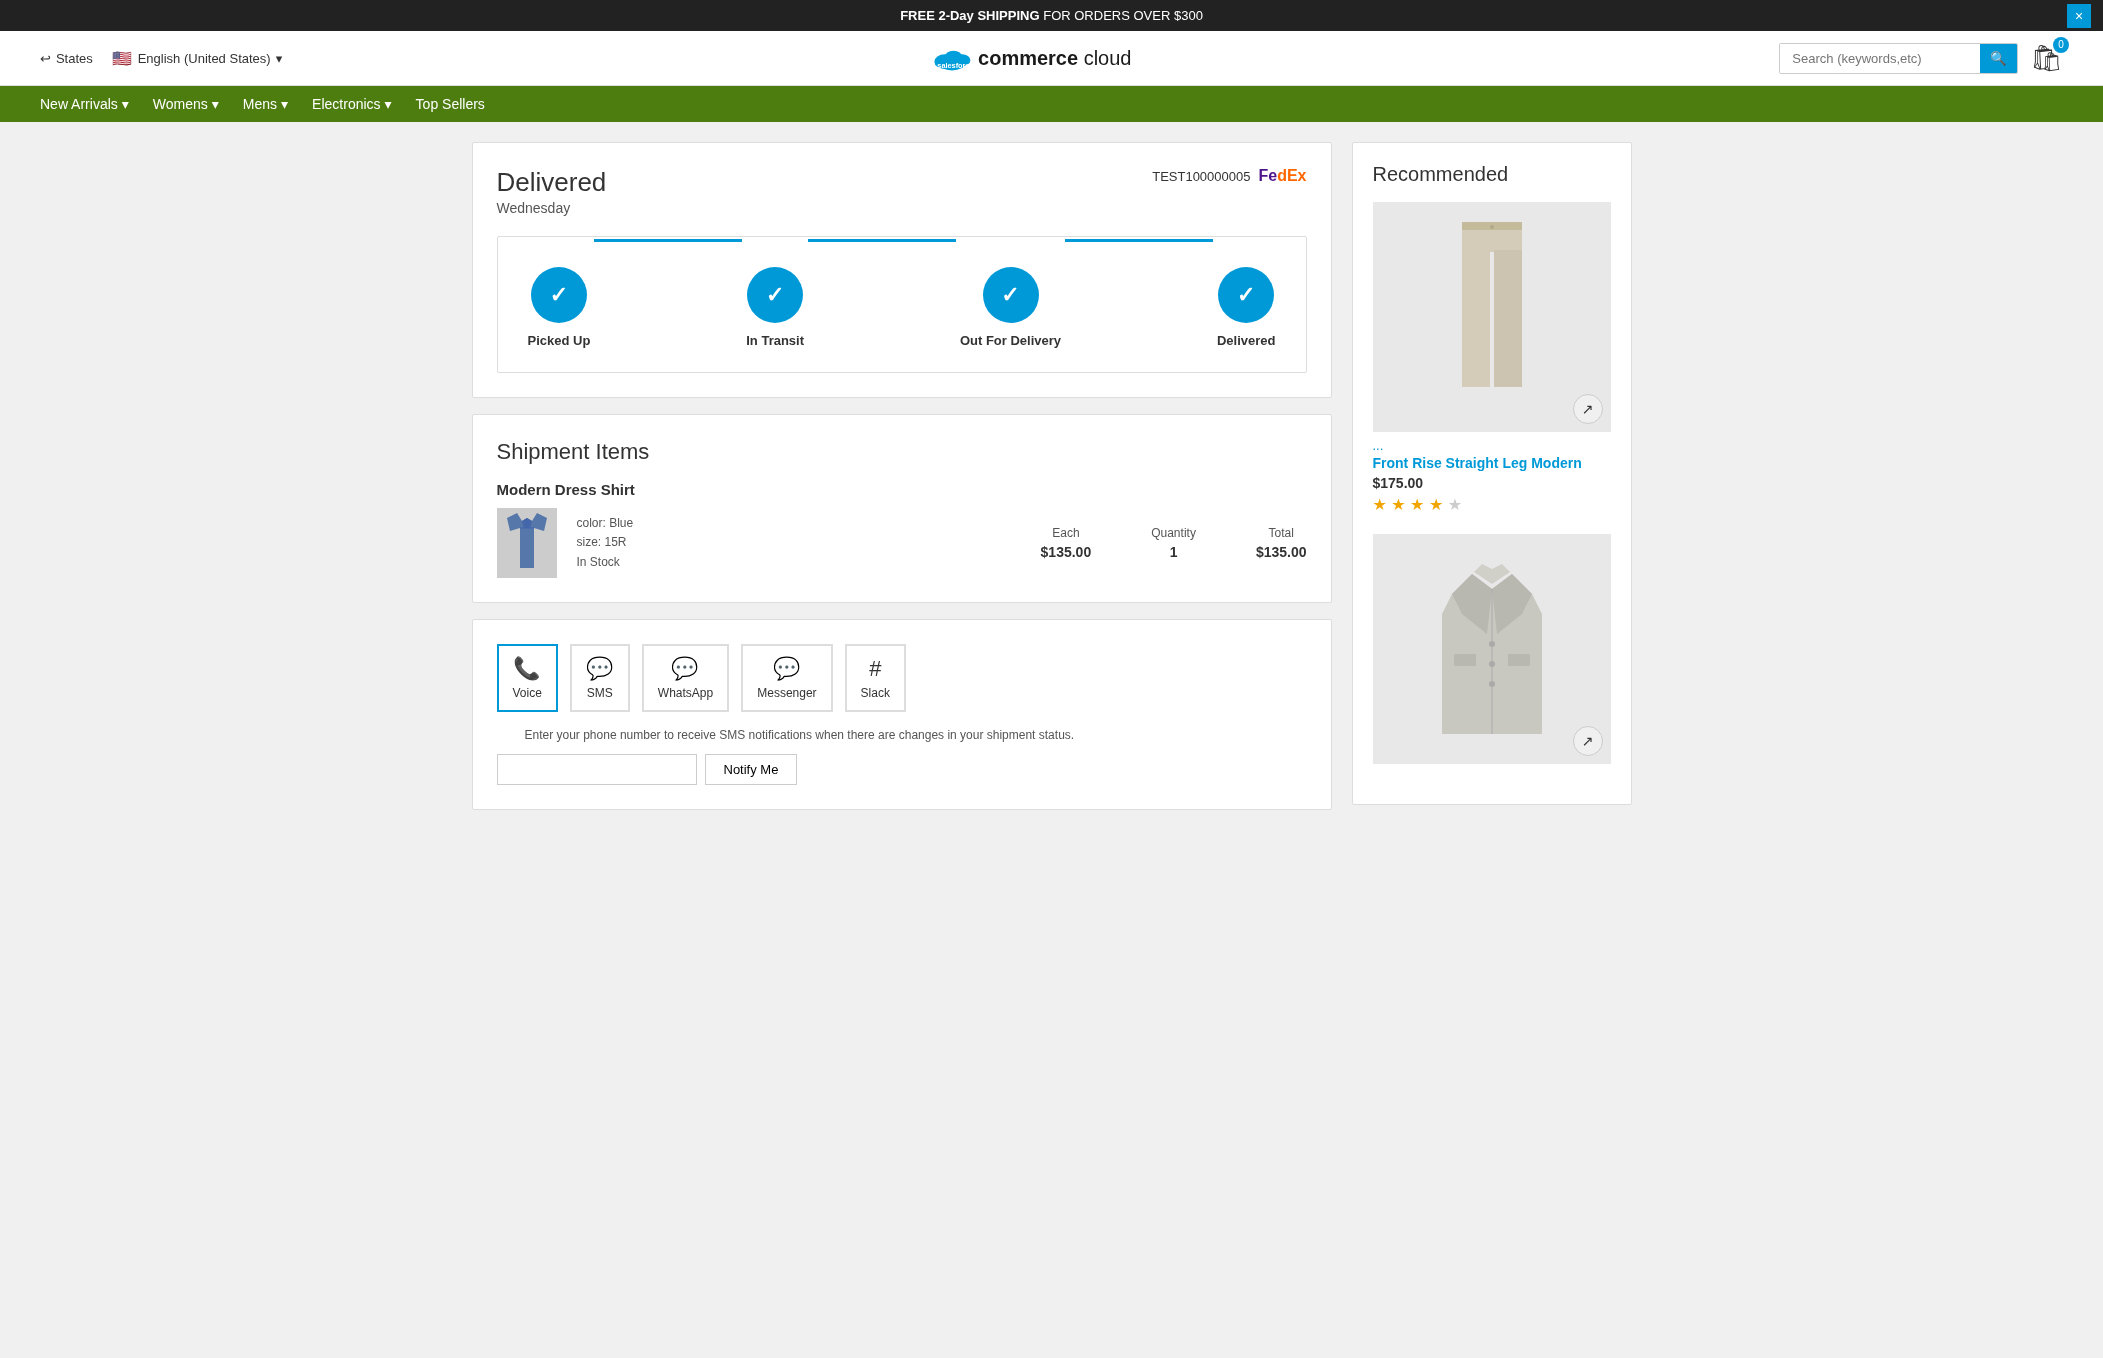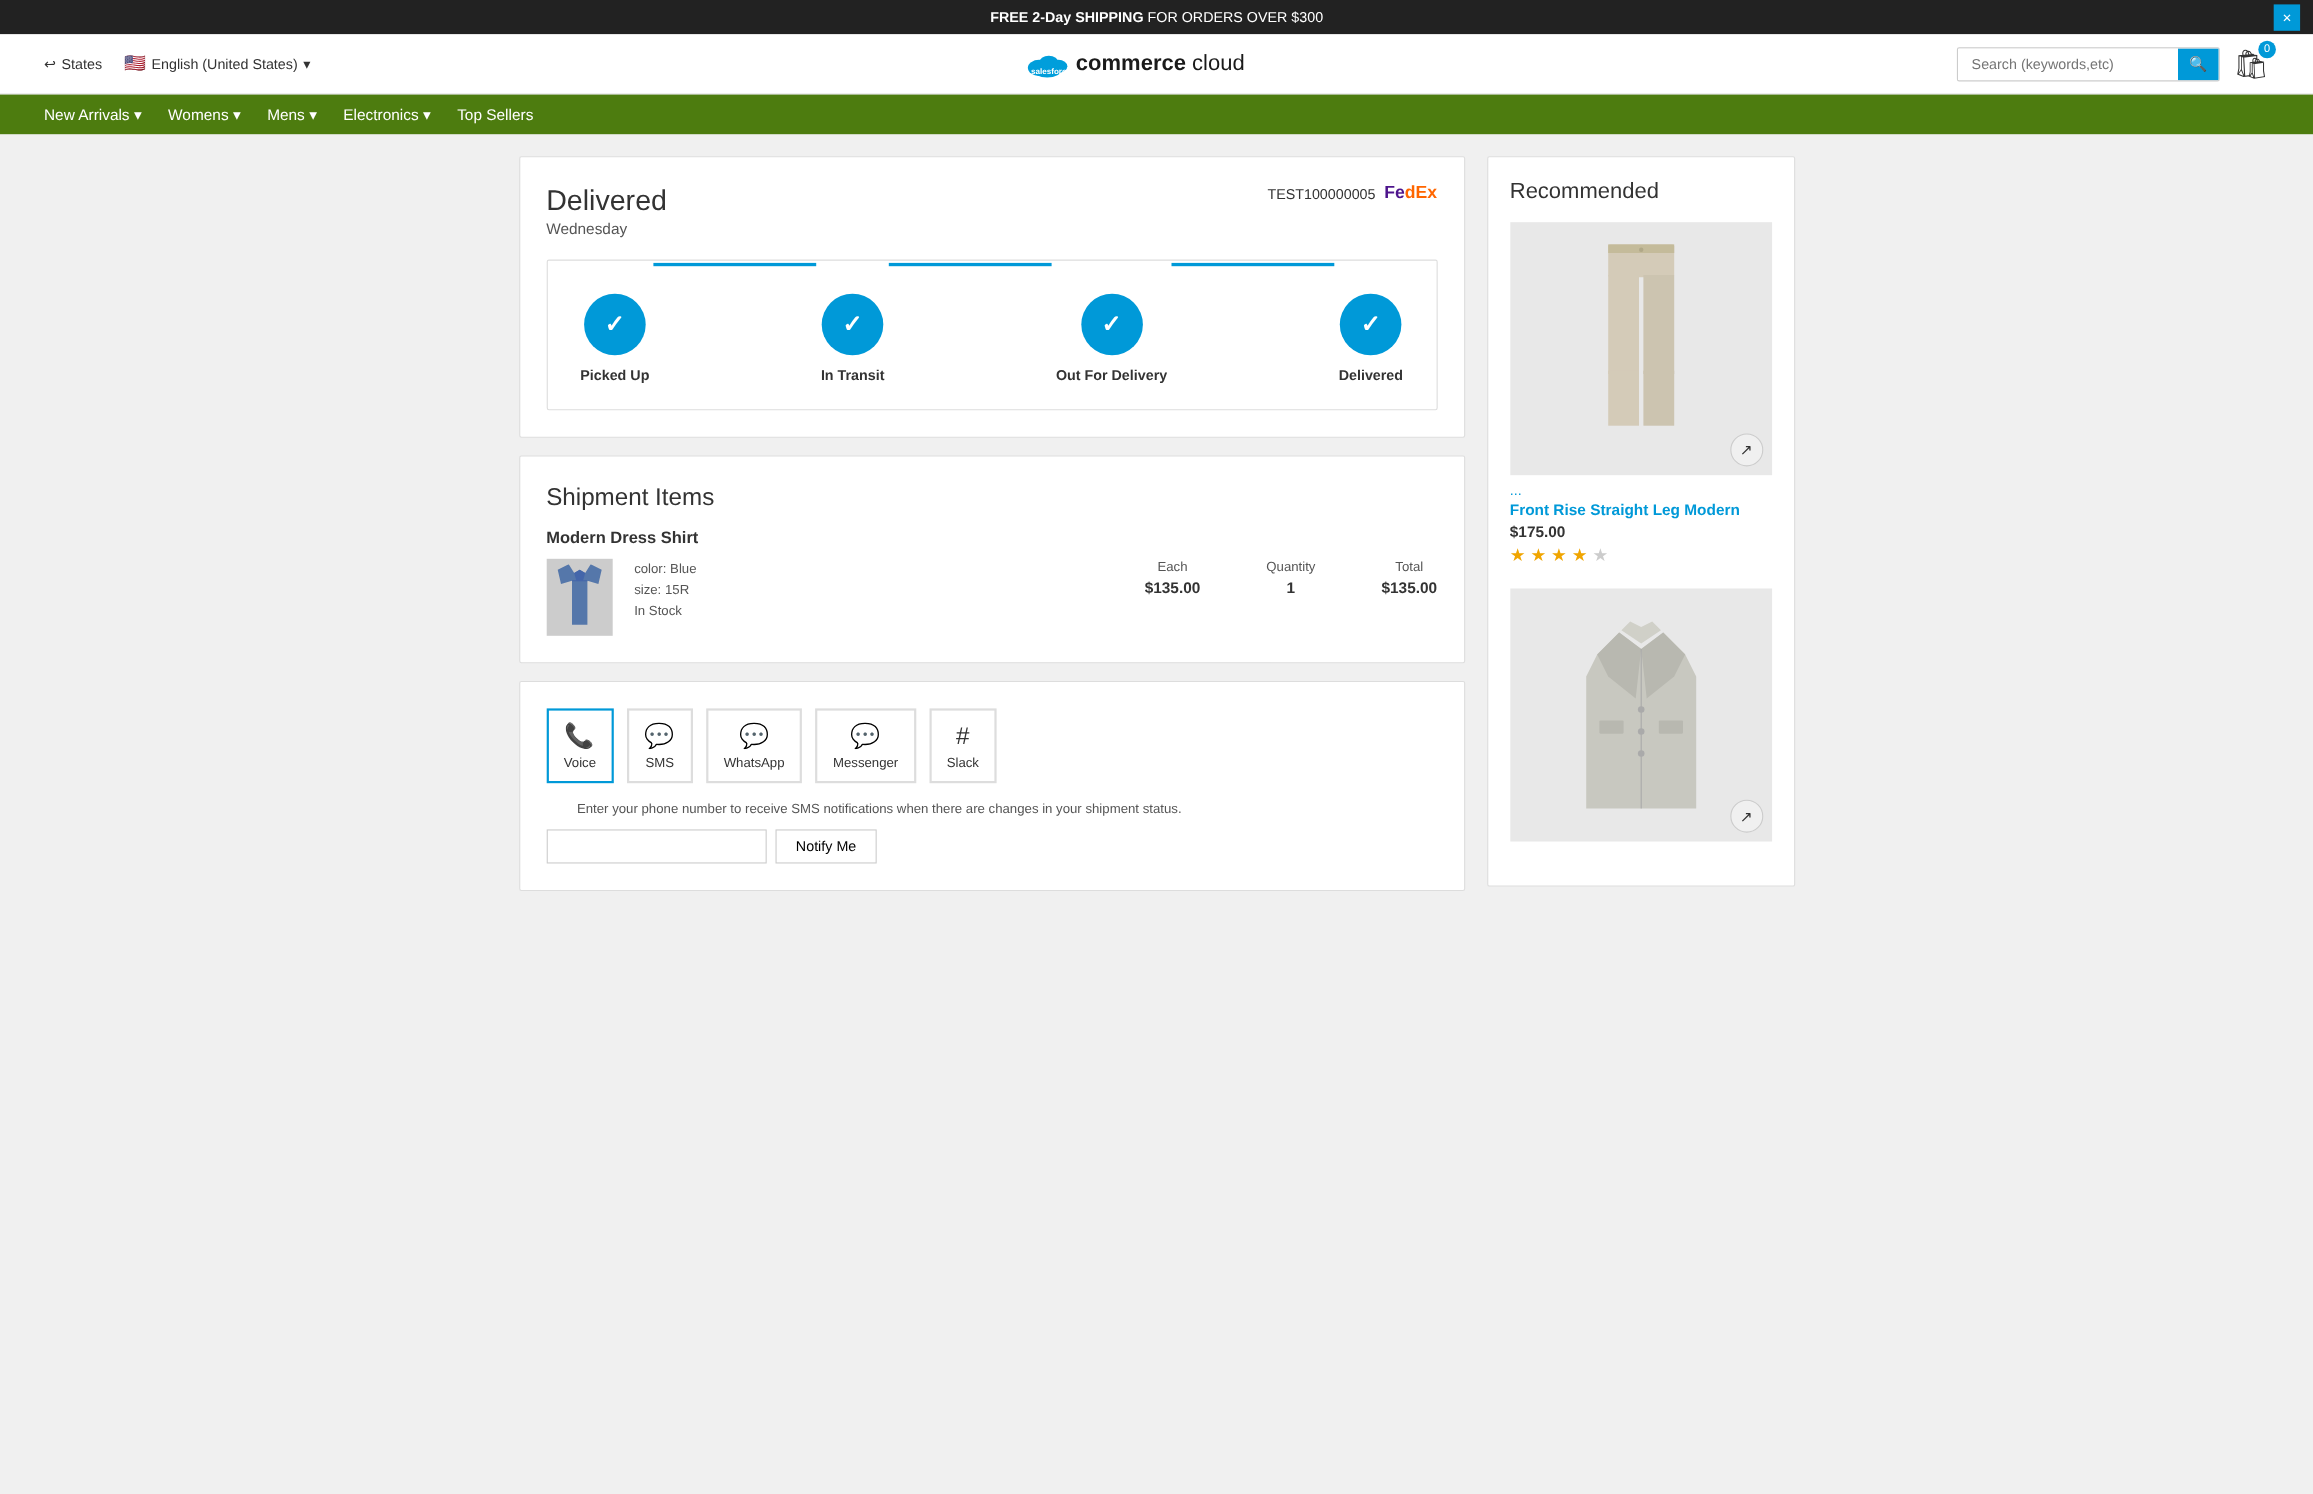--- a/index.html
+++ b/index.html
@@ -251,21 +251,21 @@
       font-weight: 400;
       margin-bottom: 16px;
     }
     .item-name {
       font-size: 15px;
       font-weight: bold;
       margin-bottom: 10px;
     }
     .item-row {
       display: flex;
-      align-items: flex-start;
+      align-items: center;
       gap: 20px;
     }
     .item-img {
       width: 60px;
       height: 70px;
       background: #ccc;
       display: flex;
       align-items: center;
       justify-content: center;
       overflow: hidden;

